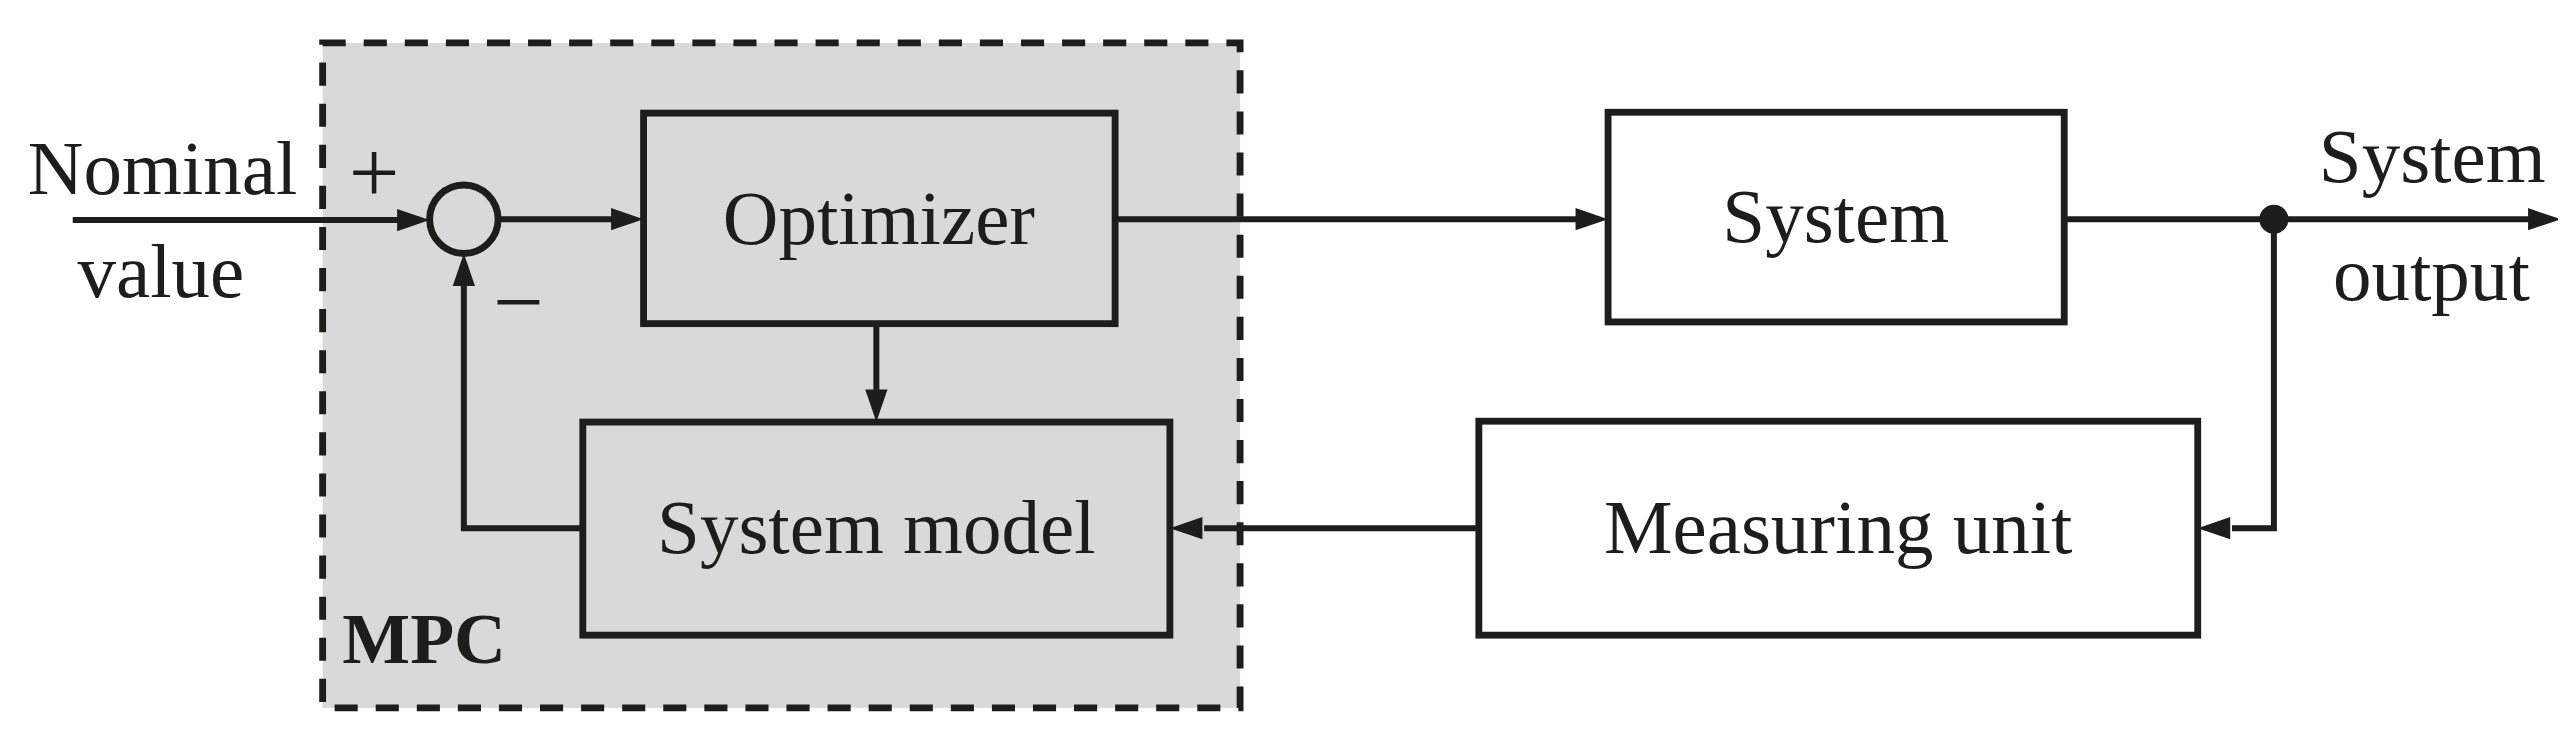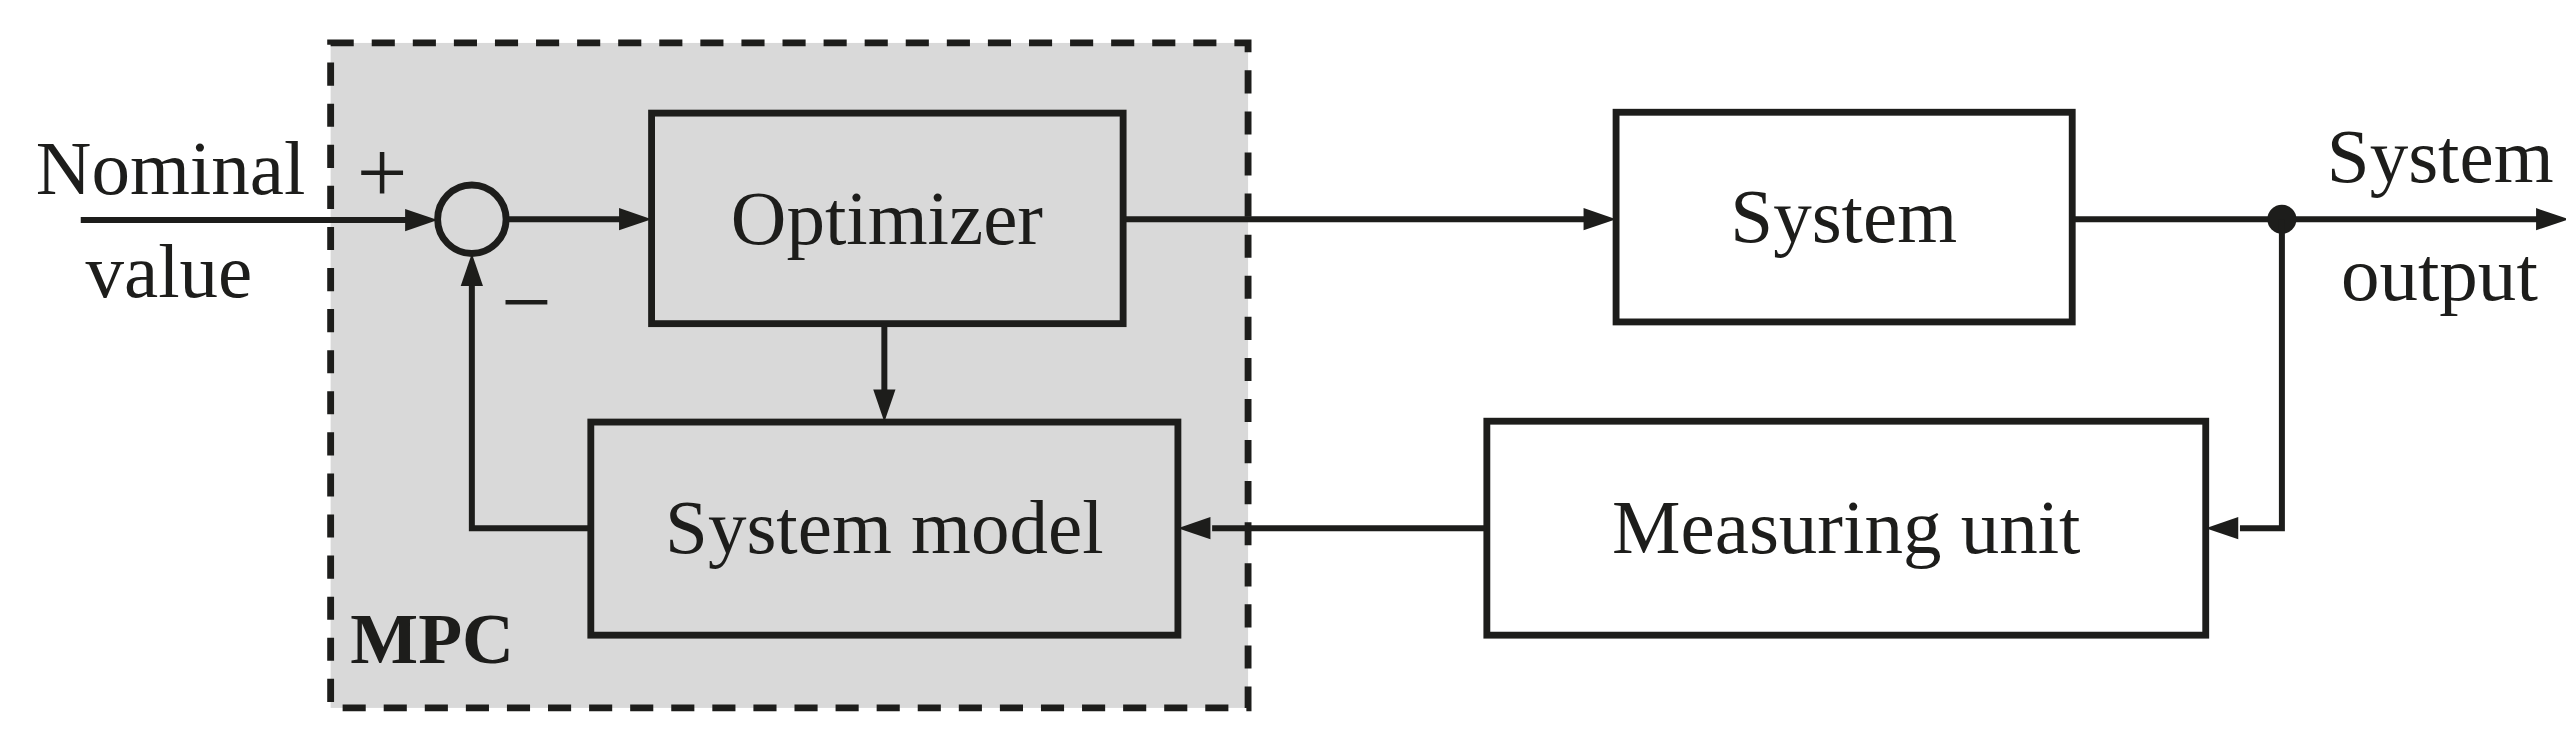--- a/index.html
+++ b/index.html
@@ -12,21 +12,20 @@
     margin: 0;
     padding: 0;
     background: var(--background);
   }
   .diagram-wrap {
     position: relative;
     width: 2558px;
     height: 744px;
     background: var(--background);
     overflow: hidden;
-    padding-left: 8px;
   }
   svg { display: block; }
   .mpc-region {
     fill: var(--mpc-region-fill);
     stroke: var(--stroke);
     stroke-width: 8;
     stroke-dasharray: 27 21;
   }
   .box {
     fill: #ffffff;

